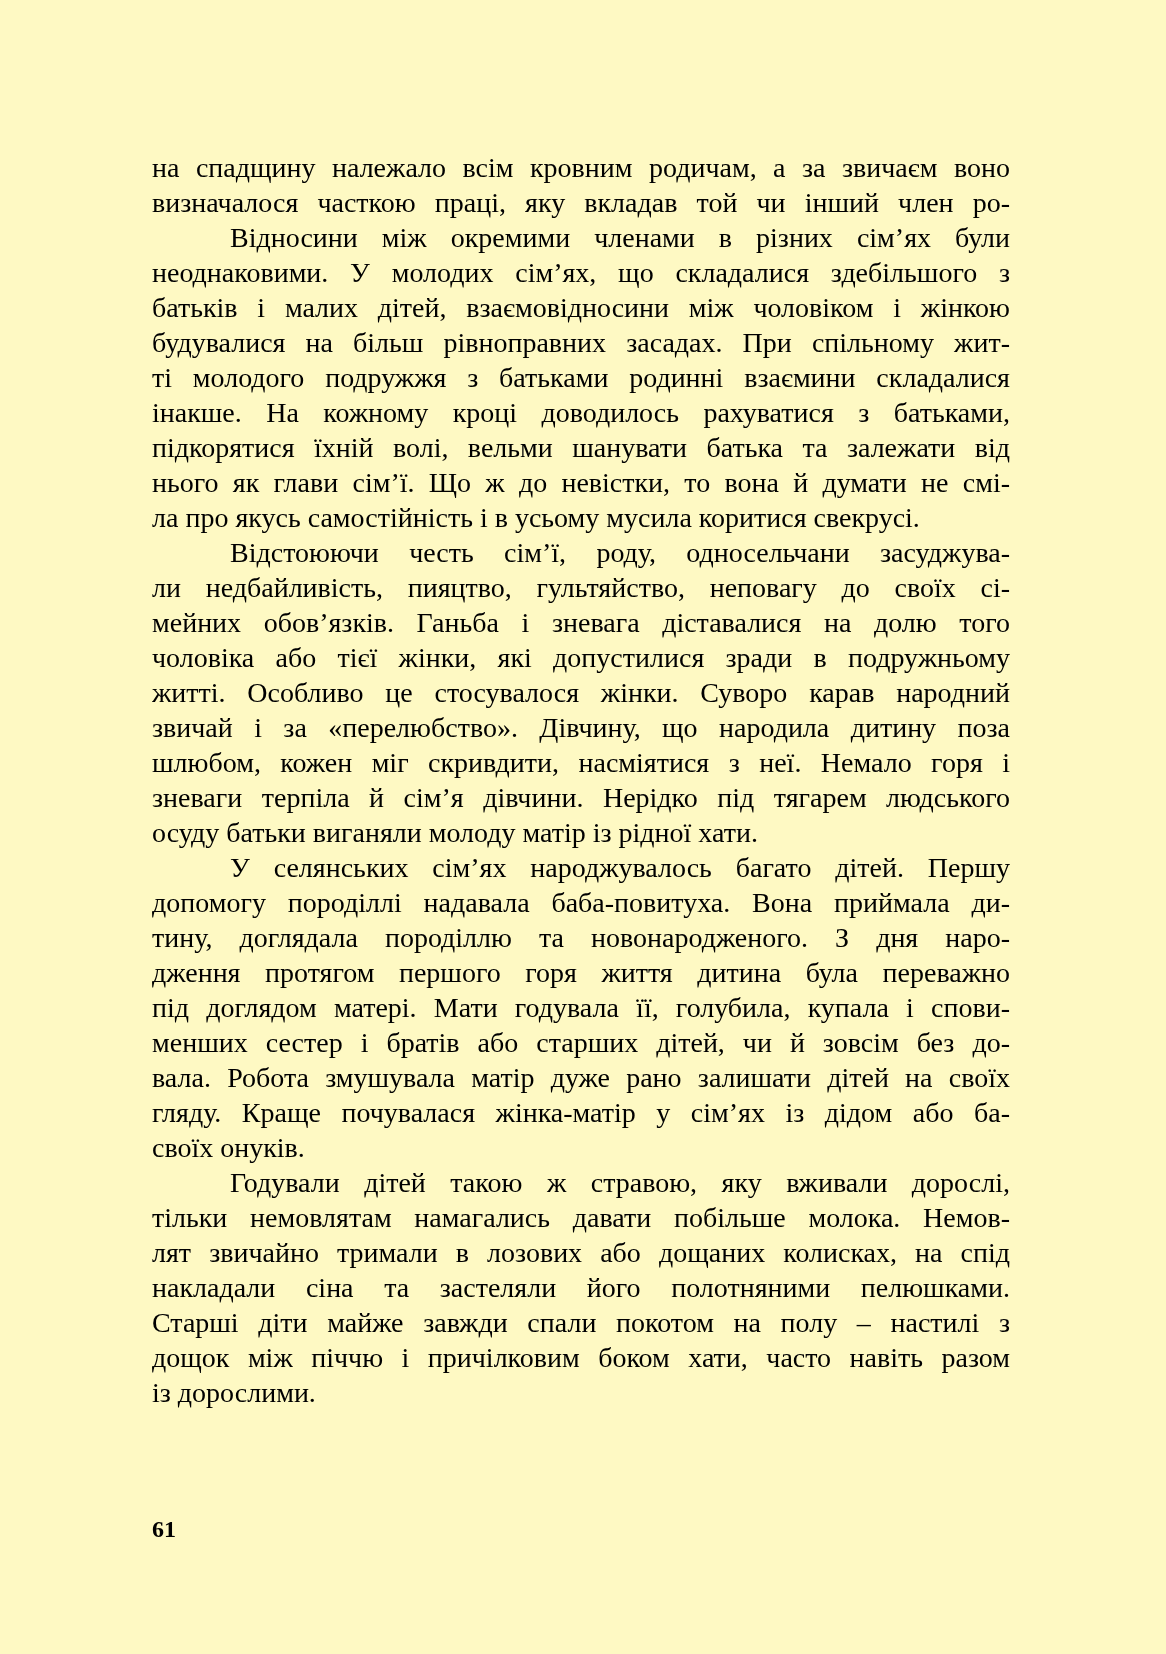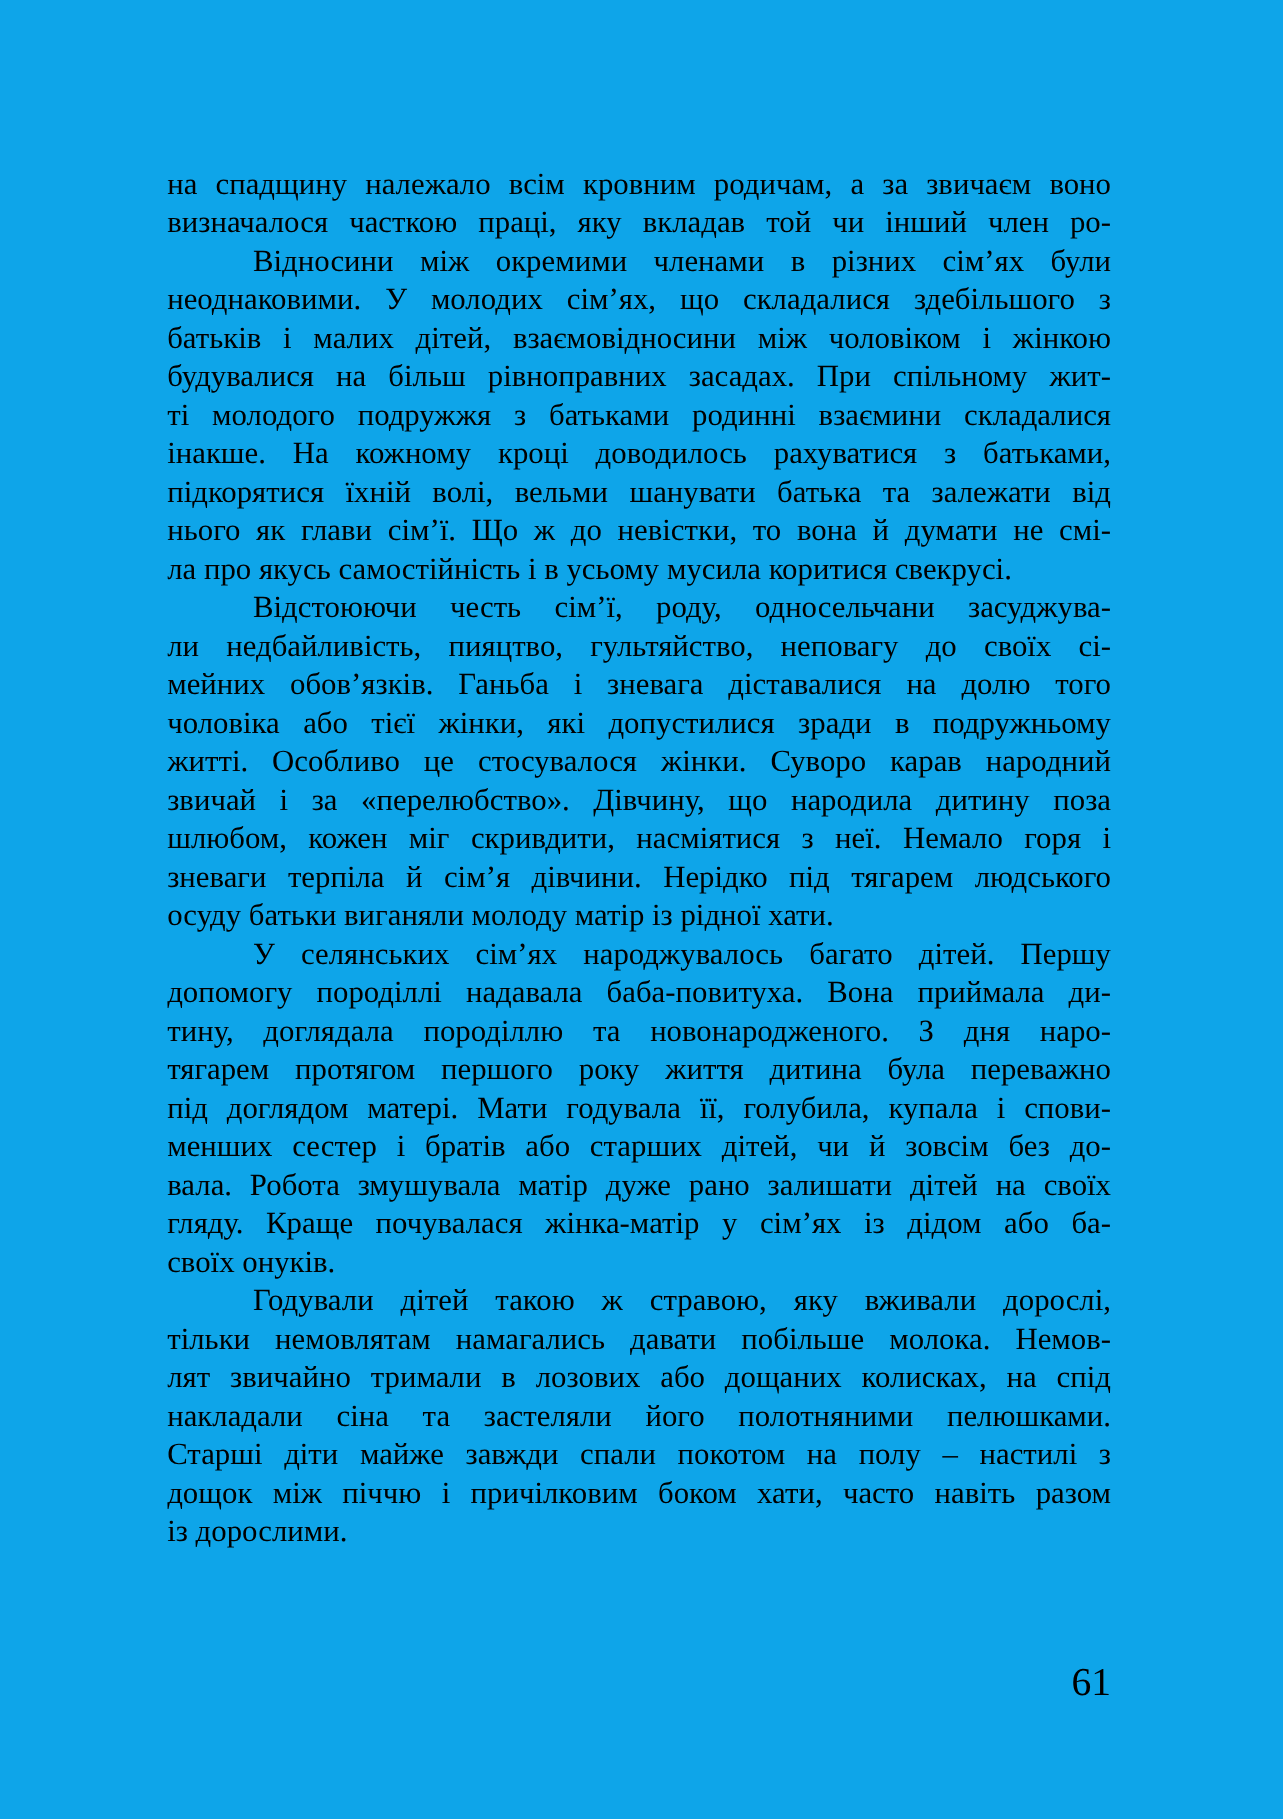--- a/index.html
+++ b/index.html
@@ -14,21 +14,21 @@
     overflow: hidden;
     font-family: "Liberation Serif", "DejaVu Serif", serif;
     color: #000;
   }
   .page {
     position: absolute;
     left: 0;
     top: 0;
     width: 1166px;
     height: 1654px;
-    background: #0ea5e9;
+    background: #fef9c3;
   }
   .text-block {
     position: absolute;
     left: 152px;
     top: 150px;
     width: 858px;
   }
   .paragraph {
     margin: 0;
     padding: 0;
@@ -46,23 +46,24 @@
     text-align-last: left;
   }
   .line.indent {
     text-indent: 78px;
   }
   .page-number {
     position: absolute;
     left: 152px;
     top: 1512px;
     width: 858px;
-    text-align: right;
-    font-size: 36px;
+    text-align: left;
+    font-size: 24px;
     line-height: 35px;
+    font-weight: bold;
   }
 </style>
 </head>
 <body>
 
 <div class="page">
   <div class="text-block">
       <div class="paragraph">
         <div class="line">на спадщину належало всім кровним родичам, а за звичаєм воно</div>
         <div class="line">визначалося часткою праці, яку вкладав той чи інший член ро-</div>
@@ -86,21 +87,21 @@
         <div class="line">житті. Особливо це стосувалося жінки. Суворо карав народний</div>
         <div class="line">звичай і за «перелюбство». Дівчину, що народила дитину поза</div>
         <div class="line">шлюбом, кожен міг скривдити, насміятися з неї. Немало горя і</div>
         <div class="line">зневаги терпіла й сім’я дівчини. Нерідко під тягарем людського</div>
         <div class="line last">осуду батьки виганяли молоду матір із рідної хати.</div>
       </div>
       <div class="paragraph">
         <div class="line indent">У селянських сім’ях народжувалось багато дітей. Першу</div>
         <div class="line">допомогу породіллі надавала баба-повитуха. Вона приймала ди-</div>
         <div class="line">тину, доглядала породіллю та новонародженого. З дня наро-</div>
-        <div class="line">тягарем протягом першого року життя дитина була переважно</div>
+        <div class="line">дження протягом першого горя життя дитина була переважно</div>
         <div class="line">під доглядом матері. Мати годувала її, голубила, купала і спови-</div>
         <div class="line">менших сестер і братів або старших дітей, чи й зовсім без до-</div>
         <div class="line">вала. Робота змушувала матір дуже рано залишати дітей на своїх</div>
         <div class="line">гляду. Краще почувалася жінка-матір у сім’ях із дідом або ба-</div>
         <div class="line last">своїх онуків.</div>
       </div>
       <div class="paragraph">
         <div class="line indent">Годували дітей такою ж стравою, яку вживали дорослі,</div>
         <div class="line">тільки немовлятам намагались давати побільше молока. Немов-</div>
         <div class="line">лят звичайно тримали в лозових або дощаних колисках, на спід</div>

